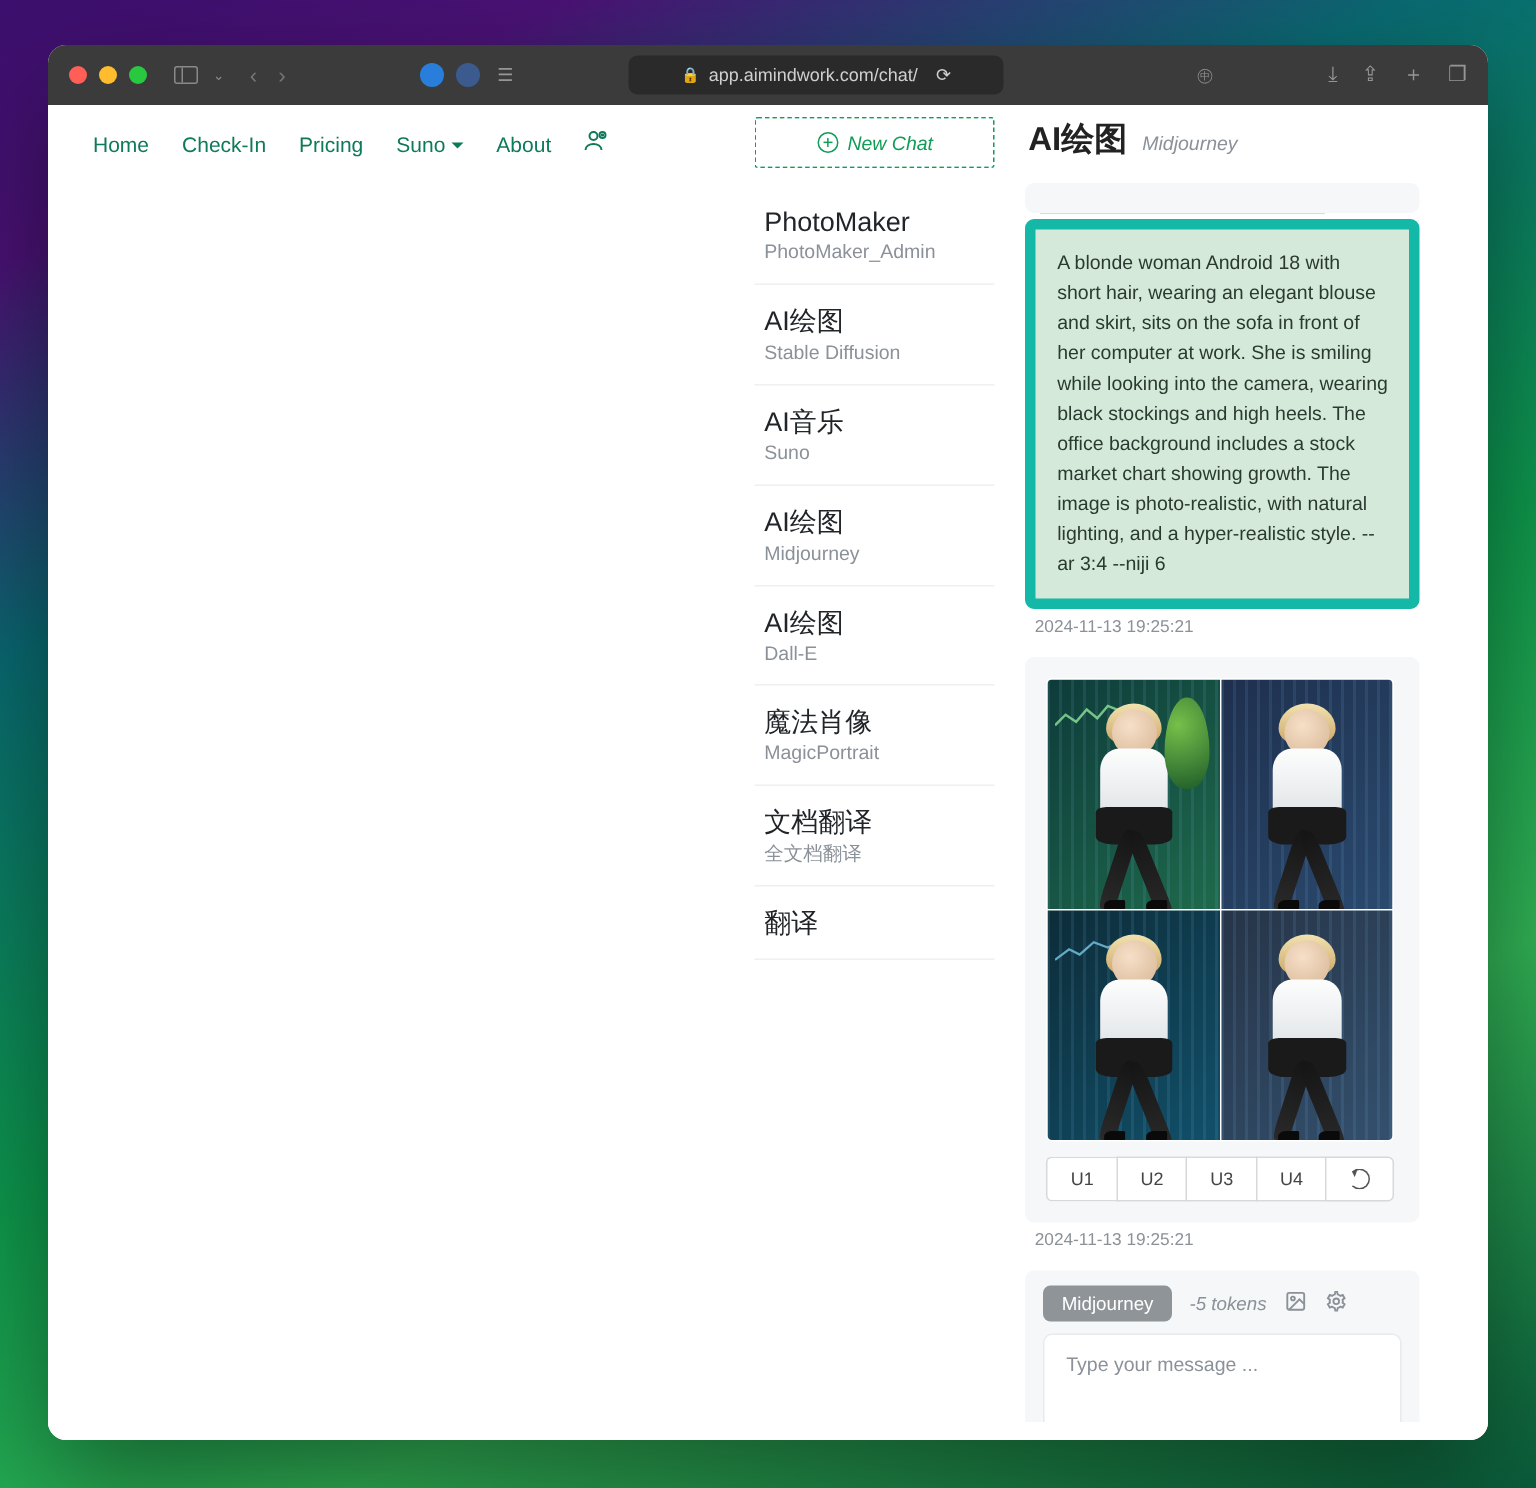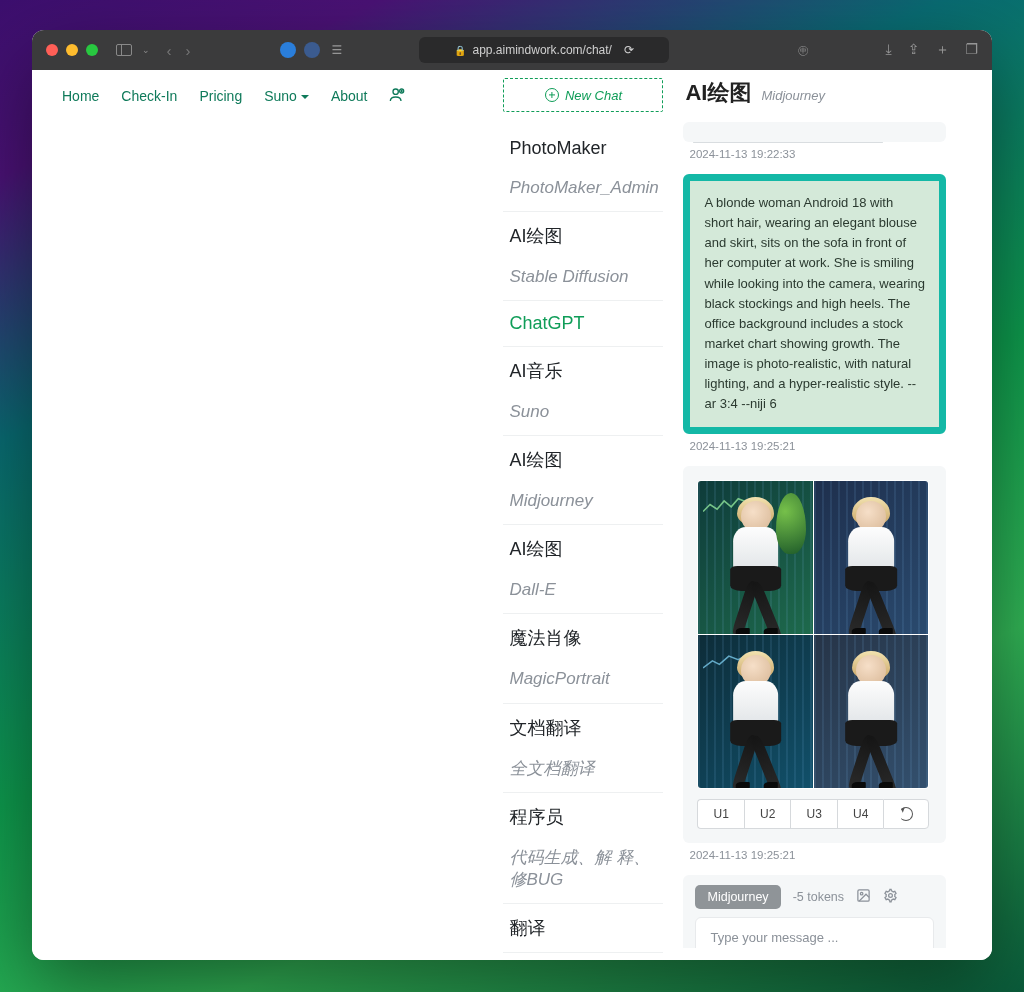--- a/index.html
+++ b/index.html
@@ -62,21 +62,21 @@
     border-radius:2px;margin-bottom:14px;font-size:13px;cursor:pointer;
   }
   .newchat .plus{width:14px;height:14px;border:1.2px solid #0f9d58;border-radius:50%;position:relative}
   .newchat .plus::before,.newchat .plus::after{content:"";position:absolute;background:#0f9d58}
   .newchat .plus::before{left:3px;right:3px;top:50%;height:1.2px;transform:translateY(-50%)}
   .newchat .plus::after{top:3px;bottom:3px;left:50%;width:1.2px;transform:translateX(-50%)}
   .slist{list-style:none}
   .slist li{padding:12px 6px;border-bottom:1px solid #eef0f1;cursor:pointer}
   .slist li .t{font-size:18px;color:#212529}
   .slist li.active .t{color:#0f9d58;font-weight:500}
-  .slist li .s{display:block;font-size:17px;color:#8b9199;font-style:italic;margin-top:18px;line-height:1.3}
+  .slist li .s{display:block;font-size:13px;color:#8b9199;margin-top:1px;line-height:1.3}
 
   
   .main{flex:1;display:flex;flex-direction:column;overflow:hidden}
   .heading{padding:8px 2px 14px 2px;display:flex;align-items:baseline;gap:10px}
   .heading h1{font-size:22px;font-weight:600;color:#222}
   .heading .sub{font-size:13px;color:#8b9199;font-style:italic}
 
   .thread{flex:1;overflow-y:auto;padding-right:2px;padding-bottom:8px}
   .stub{height:20px;background:#f5f7f8;border-radius:6px;margin-bottom:4px;position:relative}
   .stub::after{content:"";position:absolute;left:10px;bottom:-1px;width:190px;height:0;border-top:1px solid #d9dde0;border-radius:3px}
@@ -127,21 +127,21 @@
   .ubtn:first-child{border-radius:4px 0 0 4px}
   .ubtn:last-child{border-right:1px solid #d6d9dc;border-radius:0 4px 4px 0}
   .ubtn.icon{flex:0 0 46px}
   .refresh{width:14px;height:14px;border:1.6px solid #555;border-radius:50%;border-left-color:transparent;position:relative}
   .refresh::after{content:"";position:absolute;left:-2px;top:-2px;border:3px solid transparent;border-right-color:#555;transform:rotate(20deg)}
 
   
   .composer{background:#f5f7f8;border-radius:6px;padding:10px 12px 10px 12px;margin-top:8px}
   .comp-head{display:flex;align-items:center;gap:12px;margin-bottom:8px}
   .pill{background:#8f9498;color:#fff;border-radius:5px;padding:5px 12px;font-size:12.5px}
-  .tok{color:#8b9199;font-size:12.5px}
+  .tok{color:#8b9199;font-style:italic;font-size:12.5px}
   .comp-ic{color:#8b9199;font-size:14px}
   .textarea{
     background:#fff;border:1px solid #e8eaec;border-radius:6px;min-height:120px;
     padding:12px 14px;font-size:13px;color:#333;position:relative;
   }
   .textarea .ph{color:#8b9199}
   .send{
     position:absolute;right:12px;bottom:10px;width:22px;height:22px;color:#555;
   }
   .send svg{width:100%;height:100%}
@@ -209,43 +209,39 @@
 
       <aside class="sidebar">
         <div class="newchat">
           <span class="plus"></span>
           <span>New Chat</span>
         </div>
         <ul class="slist" id="slist">
             <li><span class="t">PhotoMaker</span><span class="s">PhotoMaker_Admin</span></li>
             <li><span class="t">AI绘图</span><span class="s">Stable
 Diffusion</span></li>
-            <li class="active"><span class="t">ChatGPT</span></li>
             <li><span class="t">AI音乐</span><span class="s">Suno</span></li>
             <li><span class="t">AI绘图</span><span class="s">Midjourney</span></li>
             <li><span class="t">AI绘图</span><span class="s">Dall-E</span></li>
             <li><span class="t">魔法肖像</span><span class="s">MagicPortrait</span></li>
             <li><span class="t">文档翻译</span><span class="s">全文档翻译</span></li>
-            <li><span class="t">程序员</span><span class="s">代码生成、解
-释、修BUG</span></li>
             <li><span class="t">翻译</span></li>
           </ul>
       </aside>
 
       <section class="main">
 
         <div class="heading">
           <h1>AI绘图</h1>
           <span class="sub">Midjourney</span>
         </div>
 
         <div class="thread">
 
           <div class="stub"></div>
-          <div class="ts">2024-11-13 19:22:33</div>
 
           <div class="prompt">A blonde woman Android 18 with short hair, wearing an elegant blouse and skirt, sits on the sofa in front of her computer at work. She is smiling while looking into the camera, wearing black stockings and high heels. The office background includes a stock market chart showing growth. The image is photo-realistic, with natural lighting, and a hyper-realistic style. --ar 3:4 --niji 6</div>
           <div class="ts">2024-11-13 19:25:21</div>
 
           <div class="resp">
             <div class="grid">
 
               <div class="tile a">
                 <div class="chart"><svg viewBox="0 0 40 20">
                       <polyline points="0,14 6,8 12,12 18,5 24,10 30,3 40,7" fill="none" stroke="#8fe39a" stroke-width="1.4"></polyline>

